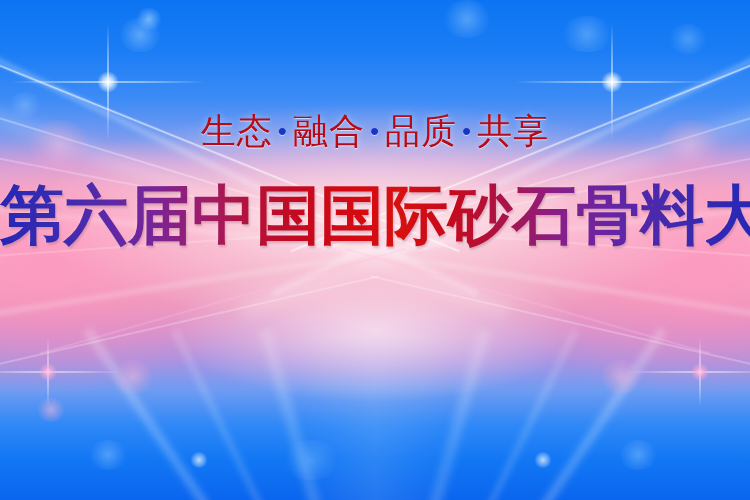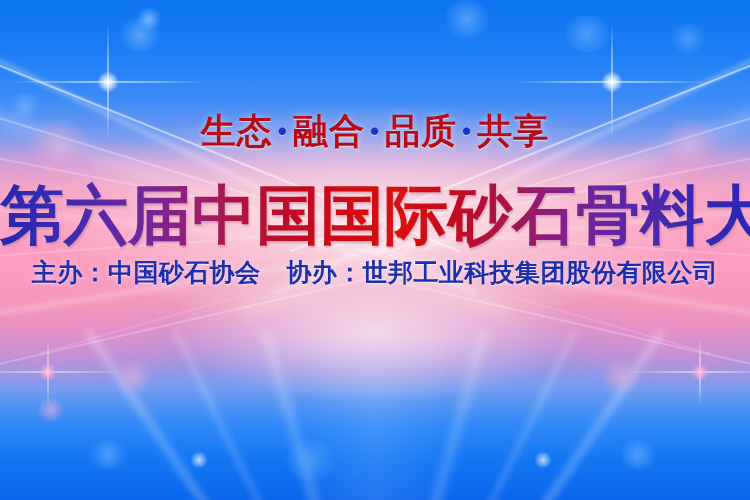--- a/index.html
+++ b/index.html
@@ -164,21 +164,21 @@
     inset: 0;
     text-align: center;
   }
 
   .subtitle {
     position: absolute;
     top: 108px;
     left: 0;
     right: 0;
     font-size: 35px;
-    font-weight: bold;
+    font-weight: normal;
     letter-spacing: 1px;
     color: #b70a17;
     text-shadow: 0 1px 0 rgba(255,255,255,0.55), 0 0 7px rgba(255,255,255,0.45);
     white-space: nowrap;
   }
   .subtitle .sep {
     color: #1736c8;
     font-size: 26px;
     vertical-align: 3px;
     padding: 0 5px;
@@ -319,19 +319,16 @@
 
   <div class="content">
 
     <div class="subtitle">
       <span>生态</span><span class="sep">•</span><span>融合</span><span class="sep">•</span><span>品质</span><span class="sep">•</span><span>共享</span>
     </div>
 
     <div class="headline-shadow">第六届中国国际砂石骨料大会</div>
     <div class="headline">第六届中国国际砂石骨料大会</div>
 
-    <div class="info-line l1">
-      <span>主办：</span><span>中国砂石协会</span><span class="gap"></span><span>协办：</span><span>世邦工业科技集团股份有限公司</span>
-    </div>
 
 
   </div>
 </div>
 
 </body></html>

